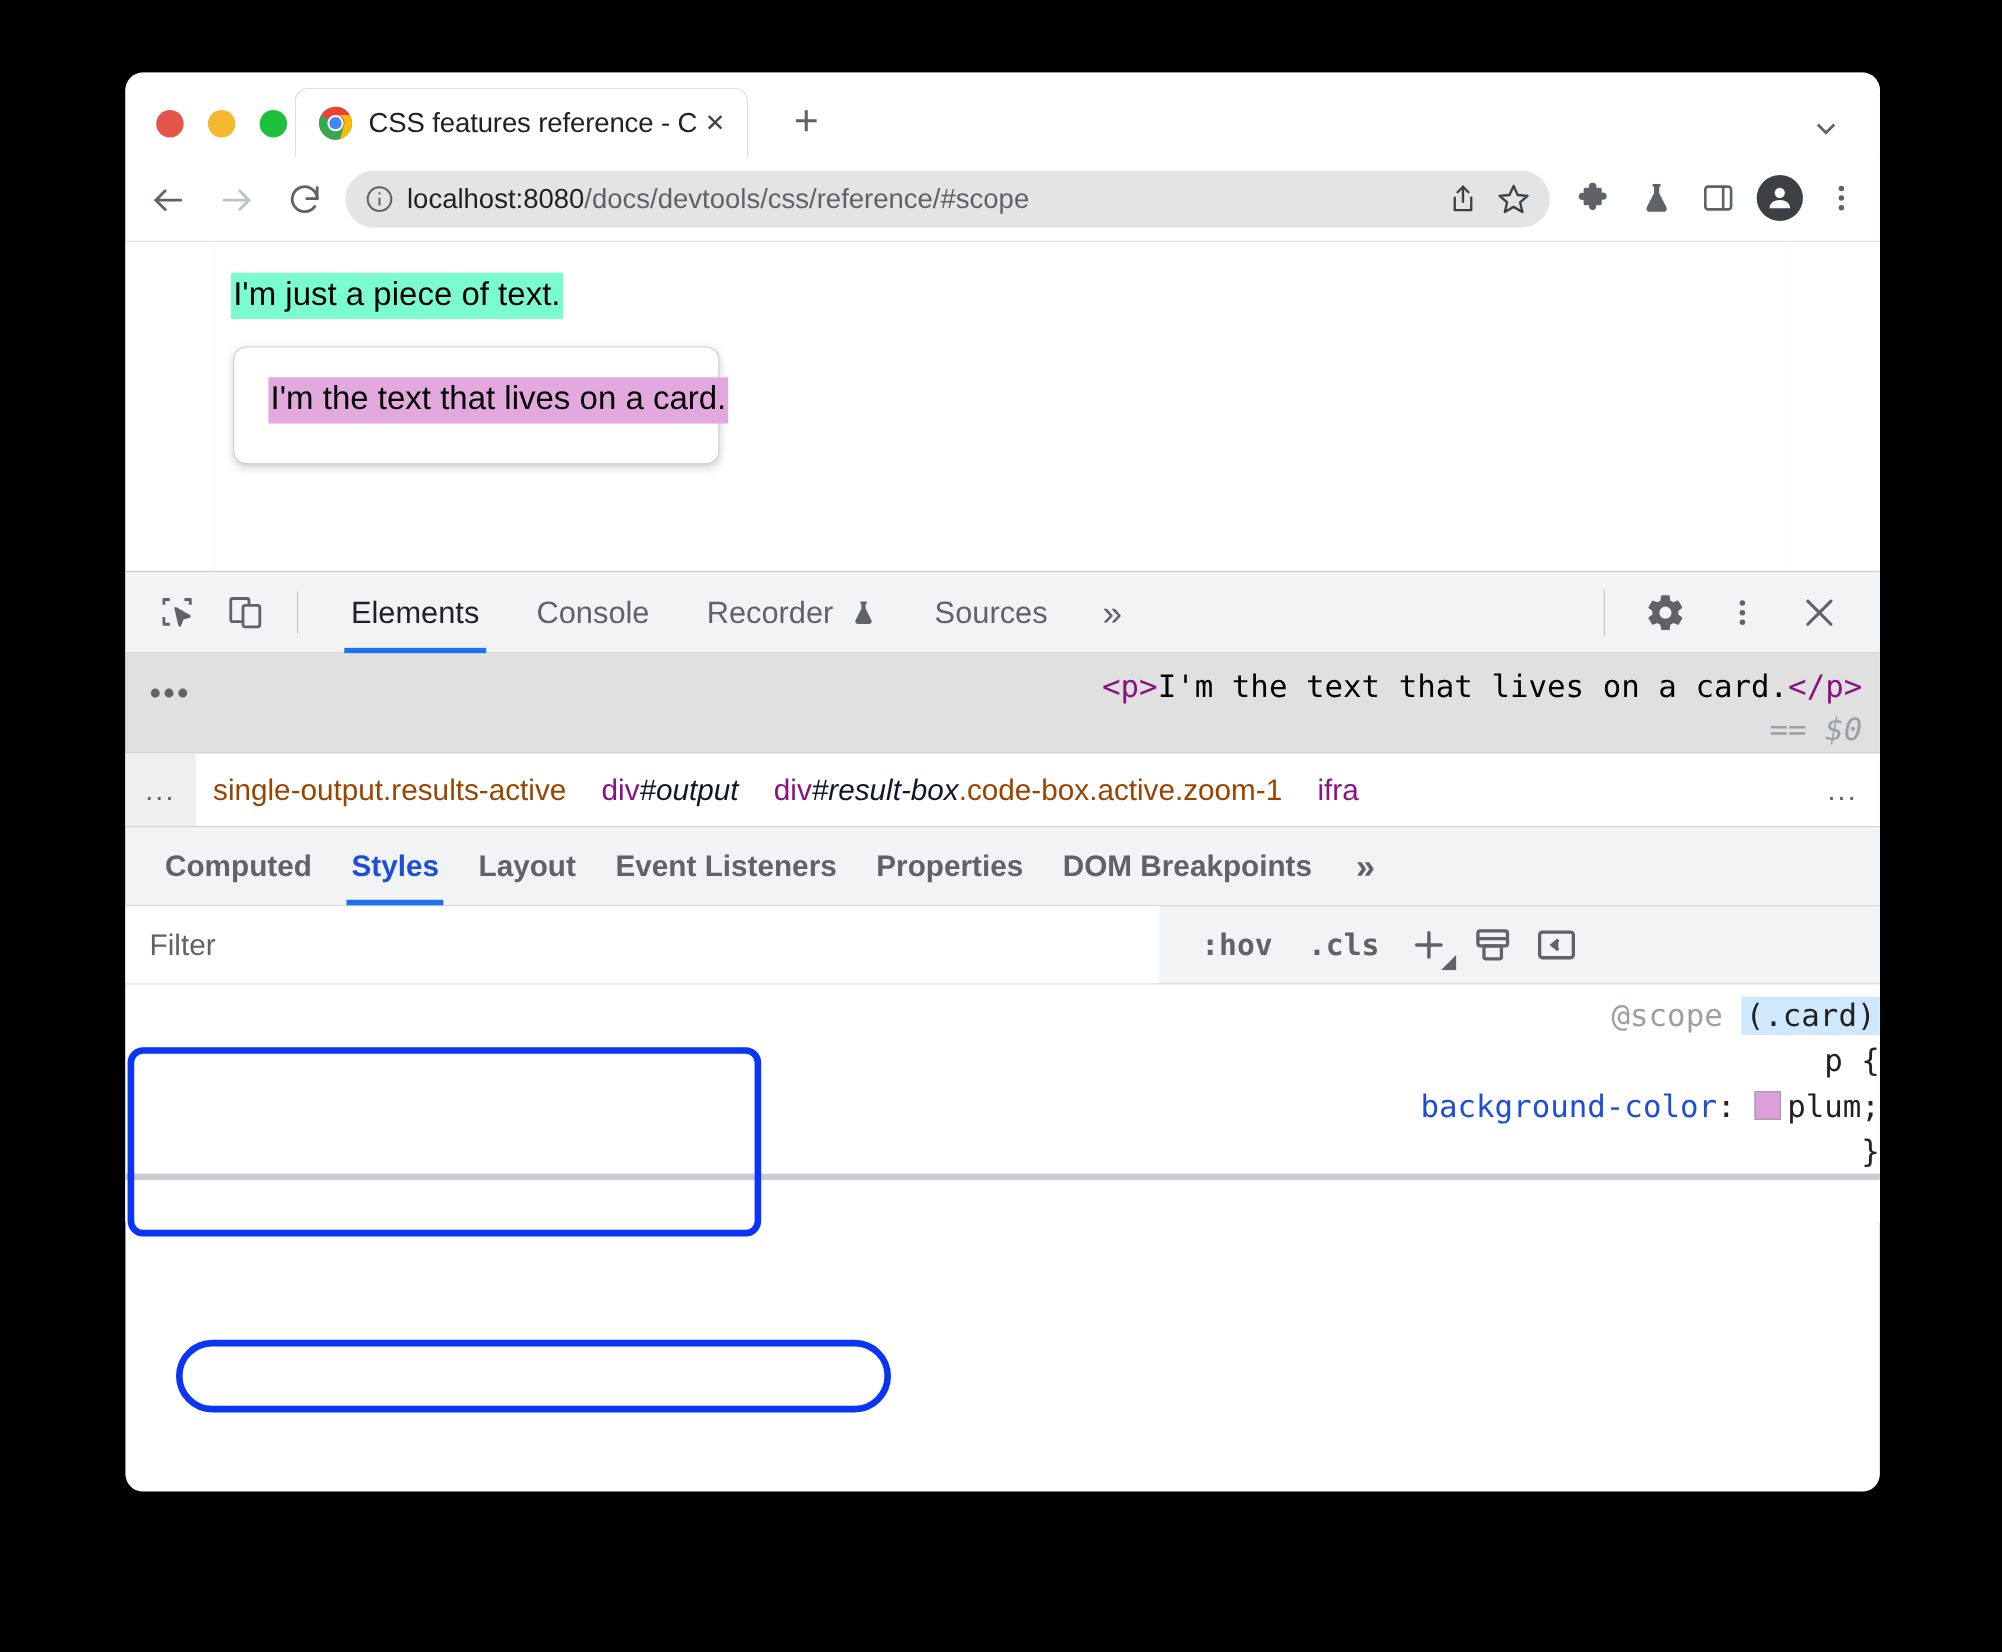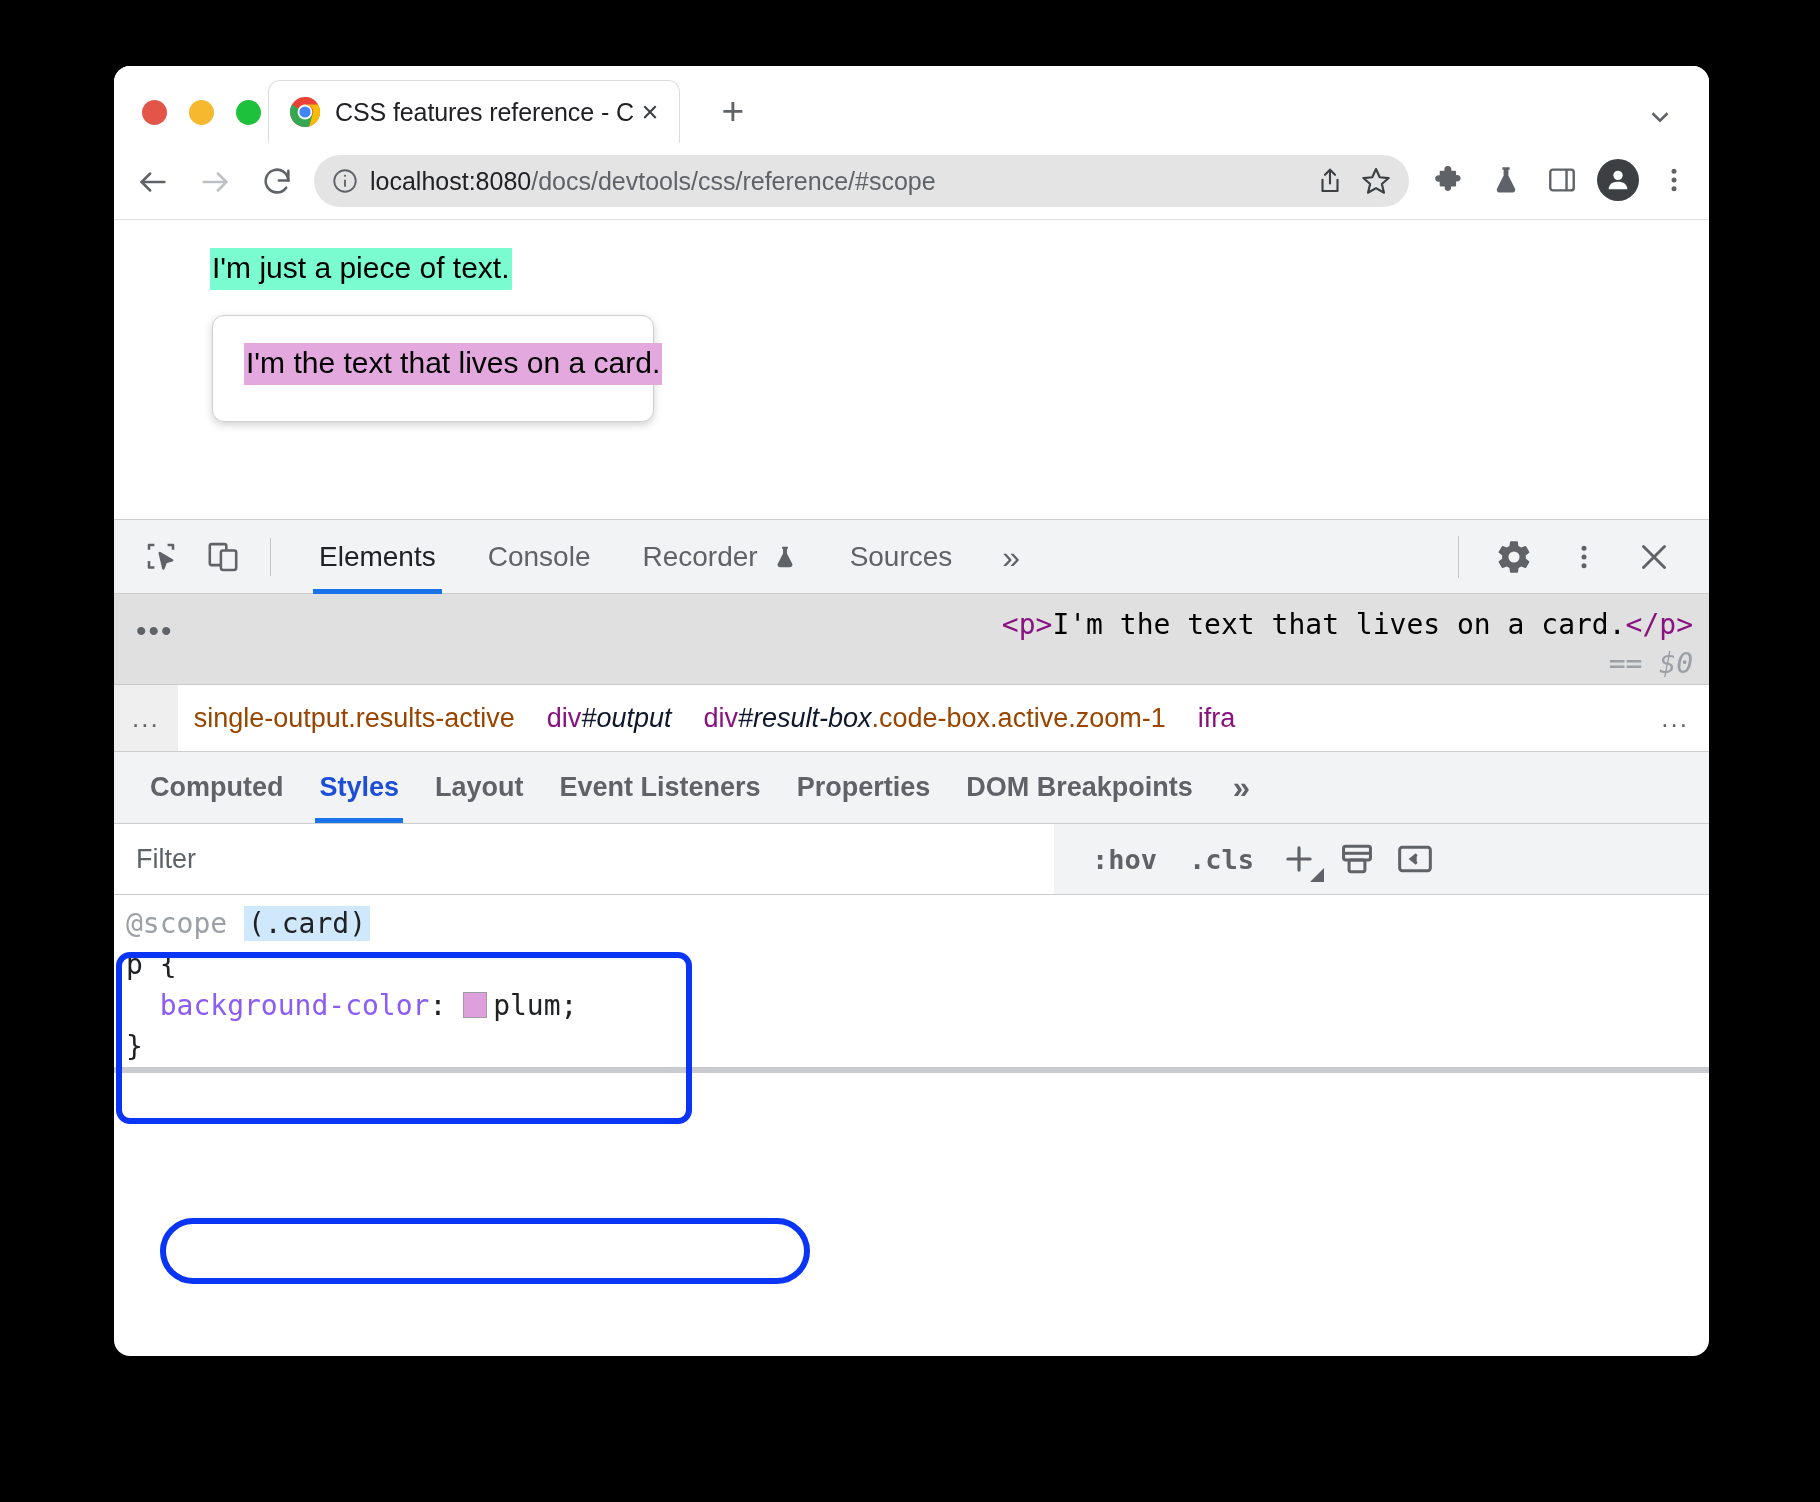--- a/index.html
+++ b/index.html
@@ -394,28 +394,29 @@
   .rule {
     position: relative;
     padding: 8px 0 6px 12px;
     border-bottom: 1px solid #e0e0e0;
   }
   .rule-line {
     font-size: 28px;
     line-height: 1.47;
     white-space: pre;
     color: #202124;
+    text-align: right;
   }
   .sel-at { color: #9aa0a6; }
   .sel-scope-pill {
     background: #cfe8fc;
     padding: 1px 4px;
     color: #202124;
   }
-  .prop { color: #8b5cf6; }
+  .prop { color: #1d4ed8; }
   .val  { color: #202124; }
   .swatch {
     display: inline-block;
     width: 22px; height: 24px;
     border: 1px solid #9c9c9c;
     vertical-align: -3px;
     margin-right: 6px;
   }
   .sw-plum { background: #dda0dd; }
   .source-link {

